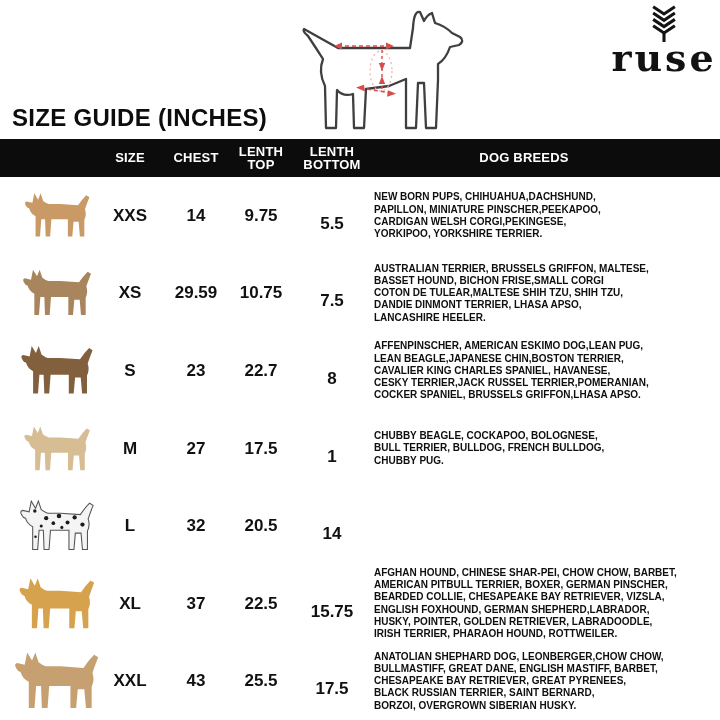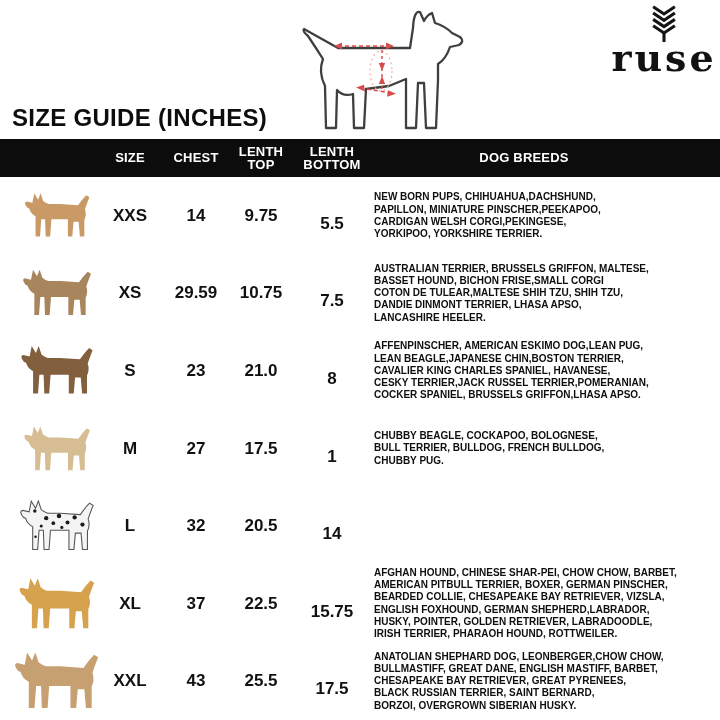--- a/index.html
+++ b/index.html
@@ -149,21 +149,21 @@
     </div>
 
     <div class="row">
       <div class="cell c-dog">
         <svg class="dog-svg" viewBox="0 0 120 90">
             <use href="#dog-shape" fill="#82603e"></use>
           </svg>
       </div>
       <div class="cell c-size">S</div>
       <div class="cell c-chest">23</div>
-      <div class="cell c-top">21.0</div>
+      <div class="cell c-top">22.7</div>
       <div class="cell c-bottom">8</div>
       <div class="cell c-breeds">AFFENPINSCHER, AMERICAN ESKIMO DOG,LEAN PUG,
 LEAN BEAGLE,JAPANESE CHIN,BOSTON TERRIER,
 CAVALIER KING CHARLES SPANIEL, HAVANESE,
 CESKY TERRIER,JACK RUSSEL TERRIER,POMERANIAN,
 COCKER SPANIEL, BRUSSELS GRIFFON,LHASA APSO.</div>
     </div>
 
     <div class="row">
       <div class="cell c-dog">

